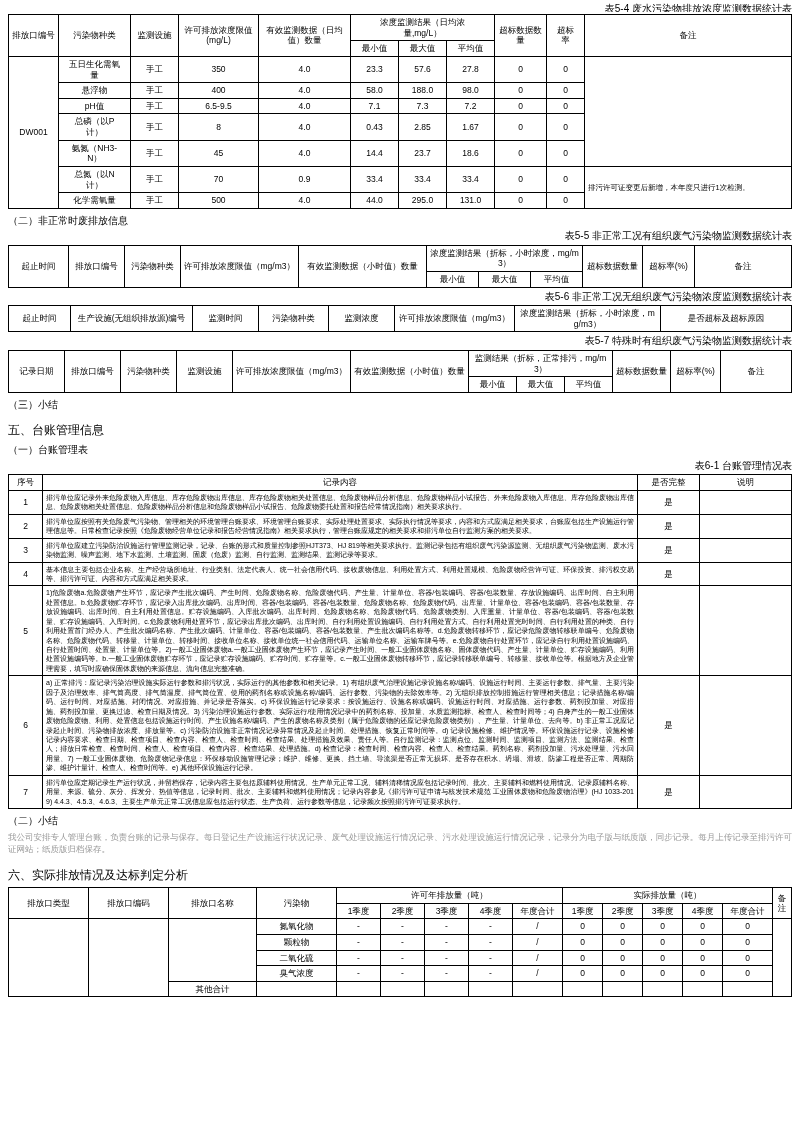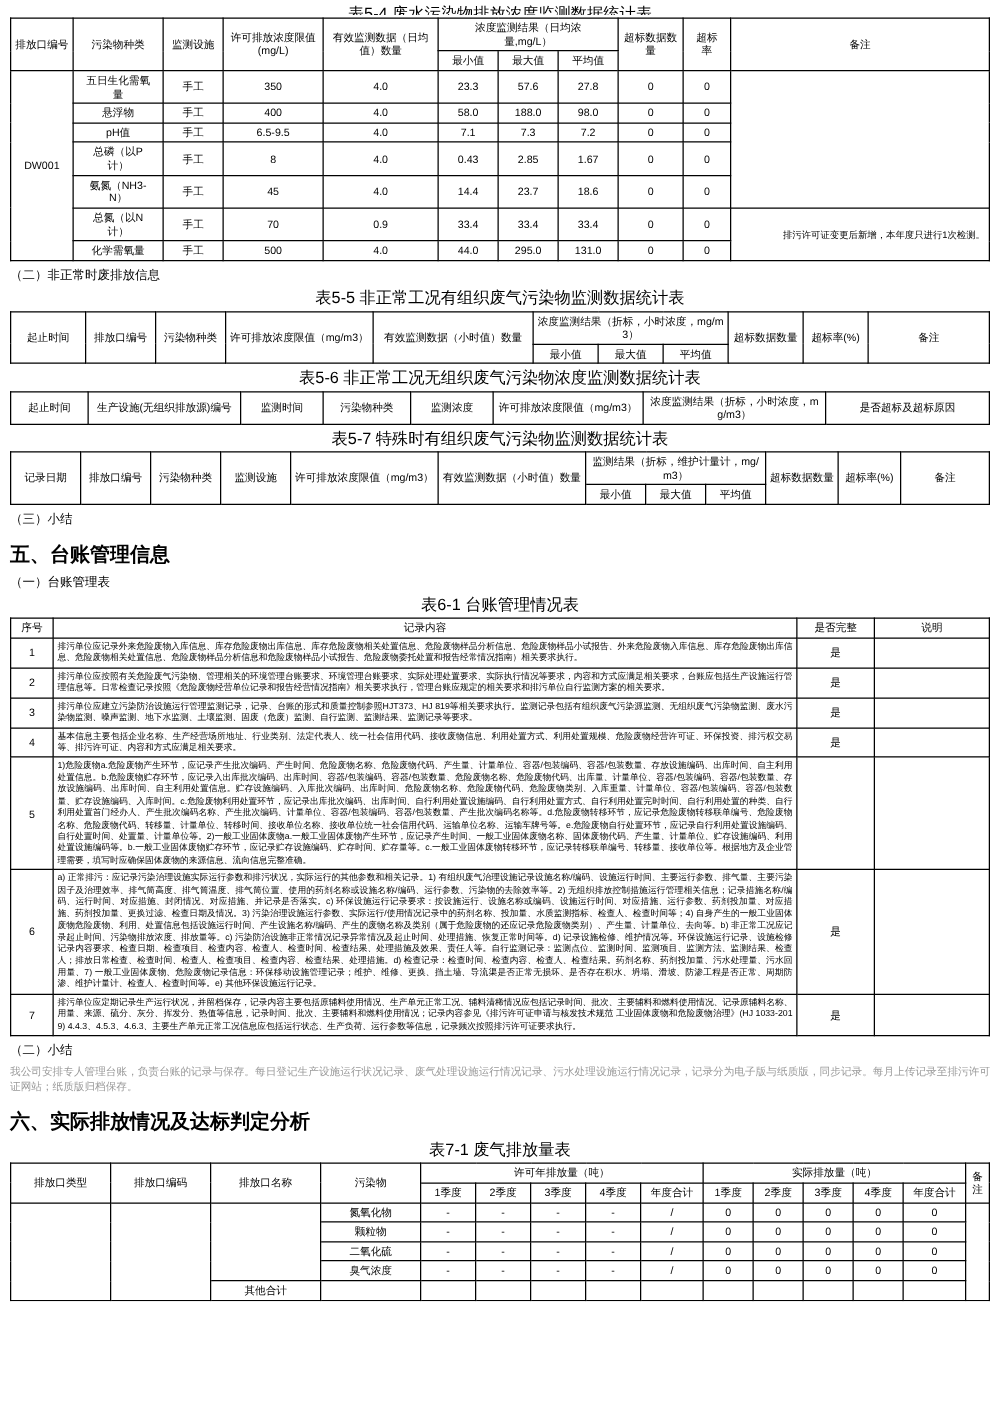--- a/index.html
+++ b/index.html
@@ -1,25 +1,25 @@
 <!DOCTYPE html>
 <html><head>
 <meta charset="utf-8">
 <style>
   html,body{margin:0;padding:0;background:#fff;}
   body{width:800px;font-family:"Liberation Sans","DejaVu Sans",sans-serif;color:#000;font-size:9px;line-height:1.25;}
   .page{width:800px;padding:0 8px;box-sizing:border-box;}
-  .tbl-title{text-align:center;font-size:13px;margin:3px 0 2px;font-weight:normal;}
+  .tbl-title{text-align:right;font-size:10px;margin:3px 0 2px;font-weight:normal;}
   table{border-collapse:collapse;width:100%;table-layout:fixed;}
   td,th{border:1px solid #000;padding:2px 3px;font-size:8.5px;vertical-align:middle;text-align:center;word-break:break-all;}
   th{font-weight:normal;background:#fff;}
-  .sec-h{font-size:16px;font-weight:bold;margin:12px 0 4px;}
+  .sec-h{font-size:12px;font-weight:normal;margin:12px 0 4px;}
   .sub-h{font-size:10px;margin:6px 0 2px;}
   .para{font-size:8.5px;color:#9a9a9a;text-align:justify;margin:3px 0 6px;line-height:1.5;}
-  .lft{text-align:right;}
+  .lft{text-align:left;}
   .small{font-size:7.5px;}
   .tiny{font-size:7px;line-height:1.35;text-align:justify;}
   .hdr-cut{height:9px;overflow:hidden;}
 </style>
 </head>
 <body>
 
 <div class="page">
 
   <div class="tbl-title hdr-cut">表5-4 废水污染物排放浓度监测数据统计表</div>
@@ -219,21 +219,21 @@
         <col>
     </colgroup>
     <tbody>
         <tr>
       <th rowspan="2">记录日期</th>
       <th rowspan="2">排放口编号</th>
       <th rowspan="2">污染物种类</th>
       <th rowspan="2">监测设施</th>
       <th rowspan="2">许可排放浓度限值（mg/m3）</th>
       <th rowspan="2">有效监测数据（小时值）数量</th>
-      <th colspan="3">监测结果（折标，维护计量计，mg/m3）</th>
+      <th colspan="3">监测结果（折标，正常排污，mg/m3）</th>
       <th rowspan="2">超标数据数量</th>
       <th rowspan="2">超标率(%)</th>
       <th rowspan="2">备注</th>
     </tr>
     <tr>
       <th>最小值</th>
       <th>最大值</th>
       <th>平均值</th>
     </tr>
   </tbody>
@@ -300,21 +300,20 @@
       <td>是</td>
       <td></td>
     </tr>
   </tbody>
     </table>
 
   <div class="sub-h">（二）小结</div>
   <div class="para">我公司安排专人管理台账，负责台账的记录与保存。每日登记生产设施运行状况记录、废气处理设施运行情况记录、污水处理设施运行情况记录，记录分为电子版与纸质版，同步记录。每月上传记录至排污许可证网站；纸质版归档保存。</div>
 
   <div class="sec-h">六、实际排放情况及达标判定分析</div>
-  <div class="tbl-title">表7-1 废气排放量表</div>
   <table>
     <colgroup>
       <col style="width:80px">
         <col style="width:80px">
         <col style="width:88px">
         <col style="width:80px">
       <col style="width:44px">
         <col style="width:44px">
         <col style="width:44px">
         <col style="width:44px">

